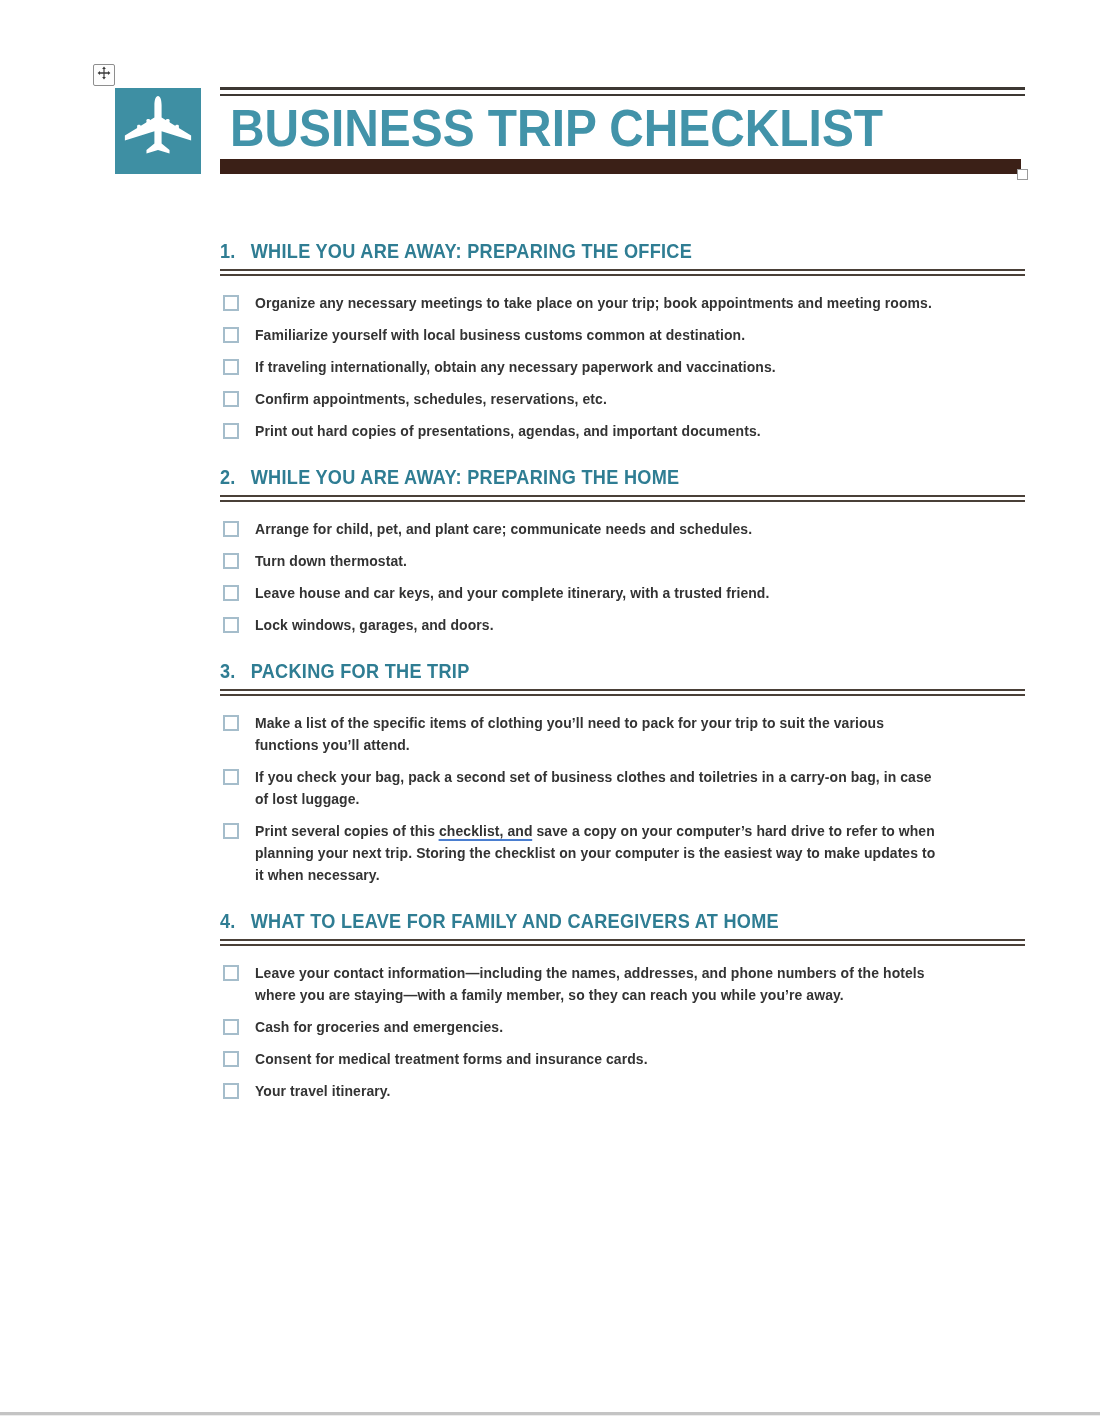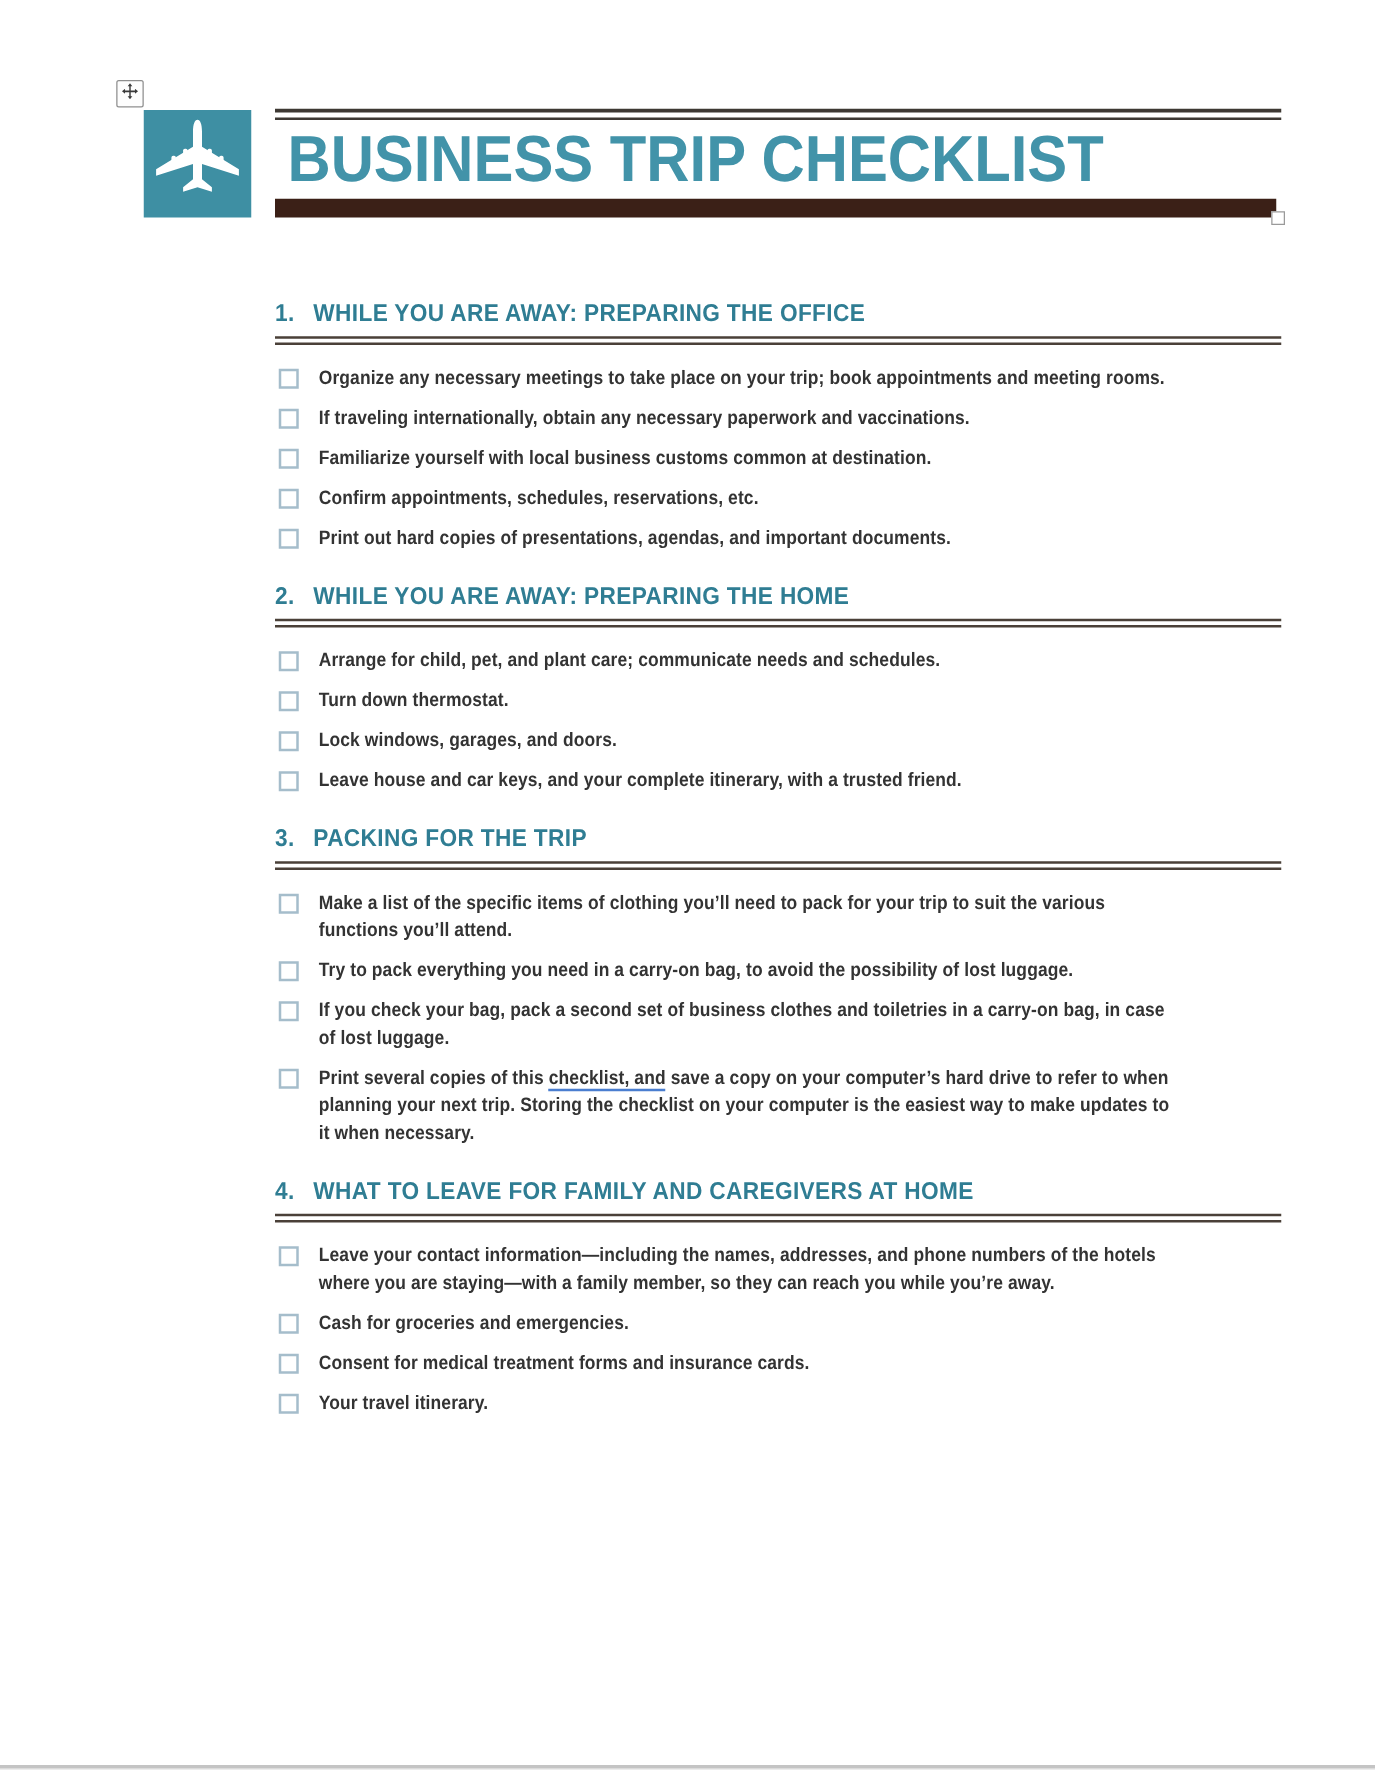--- a/index.html
+++ b/index.html
@@ -85,25 +85,25 @@
           <span class="sec-title">WHILE YOU ARE AWAY: PREPARING THE OFFICE</span>
         </div>
         <div class="rule-double"></div>
         <div class="items">
           <div class="item">
             <span class="checkbox"></span>
             <div class="item-text">Organize any necessary meetings to take place on your trip; book appointments and meeting rooms.</div>
           </div>
           <div class="item">
             <span class="checkbox"></span>
-            <div class="item-text">If traveling internationally, obtain any necessary paperwork and vaccinations.</div>
+            <div class="item-text">Familiarize yourself with local business customs common at destination.</div>
           </div>
           <div class="item">
             <span class="checkbox"></span>
-            <div class="item-text">Familiarize yourself with local business customs common at destination.</div>
+            <div class="item-text">If traveling internationally, obtain any necessary paperwork and vaccinations.</div>
           </div>
           <div class="item">
             <span class="checkbox"></span>
             <div class="item-text">Confirm appointments, schedules, reservations, etc.</div>
           </div>
           <div class="item">
             <span class="checkbox"></span>
             <div class="item-text">Print out hard copies of presentations, agendas, and important documents.</div>
           </div>
         </div>
@@ -118,42 +118,38 @@
           <div class="item">
             <span class="checkbox"></span>
             <div class="item-text">Arrange for child, pet, and plant care; communicate needs and schedules.</div>
           </div>
           <div class="item">
             <span class="checkbox"></span>
             <div class="item-text">Turn down thermostat.</div>
           </div>
           <div class="item">
             <span class="checkbox"></span>
-            <div class="item-text">Lock windows, garages, and doors.</div>
+            <div class="item-text">Leave house and car keys, and your complete itinerary, with a trusted friend.</div>
           </div>
           <div class="item">
             <span class="checkbox"></span>
-            <div class="item-text">Leave house and car keys, and your complete itinerary, with a trusted friend.</div>
+            <div class="item-text">Lock windows, garages, and doors.</div>
           </div>
         </div>
       </section>
       <section class="section">
         <div class="sec-head">
           <span class="sec-num">3.</span>
           <span class="sec-title">PACKING FOR THE TRIP</span>
         </div>
         <div class="rule-double"></div>
         <div class="items">
           <div class="item">
             <span class="checkbox"></span>
             <div class="item-text">Make a list of the specific items of clothing you’ll need to pack for your trip to suit the various functions you’ll attend.</div>
-          </div>
-          <div class="item">
-            <span class="checkbox"></span>
-            <div class="item-text">Try to pack everything you need in a carry-on bag, to avoid the possibility of lost luggage.</div>
           </div>
           <div class="item">
             <span class="checkbox"></span>
             <div class="item-text">If you check your bag, pack a second set of business clothes and toiletries in a carry-on bag, in case of lost luggage.</div>
           </div>
           <div class="item">
             <span class="checkbox"></span>
             <div class="item-text">Print several copies of this <span class="grammar">checklist, and</span> save a copy on your computer’s hard drive to refer to when planning your next trip. Storing the checklist on your computer is the easiest way to make updates to it when necessary.</div>
           </div>
         </div>

